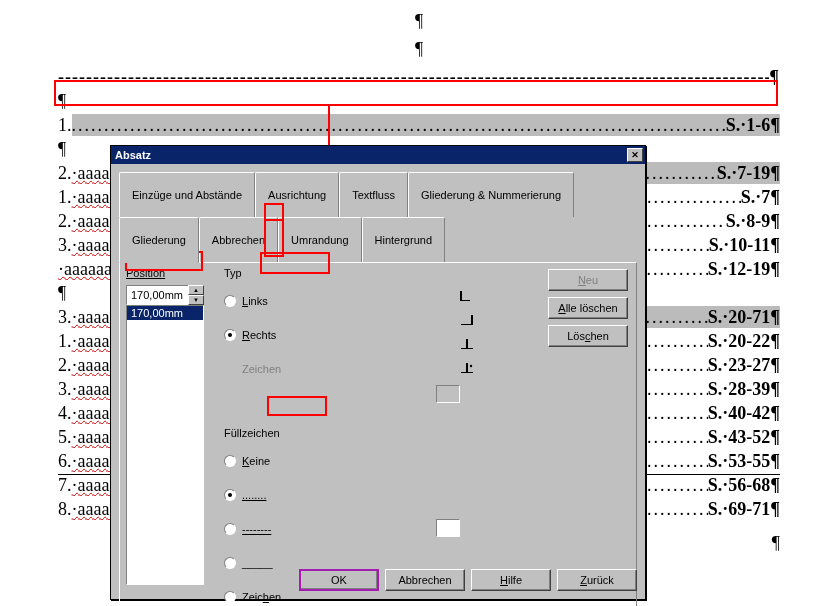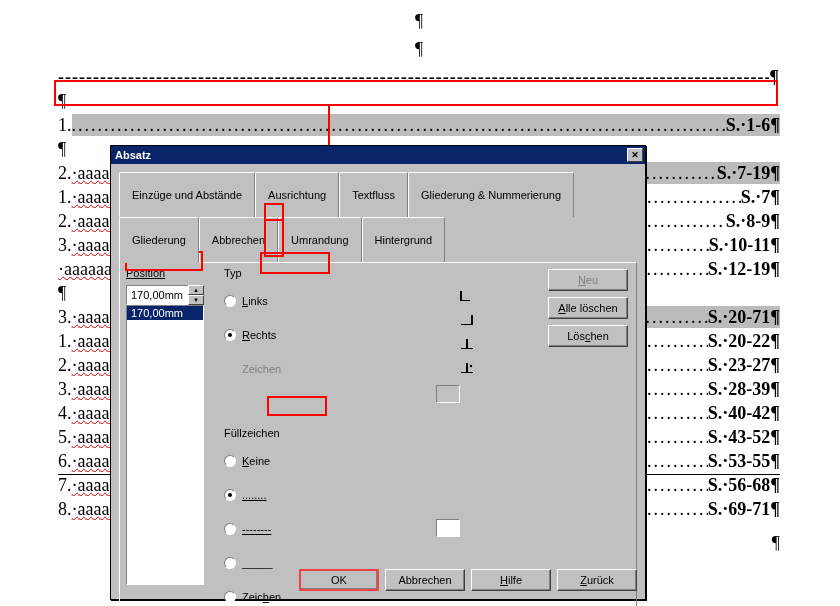--- a/index.html
+++ b/index.html
@@ -462,21 +462,21 @@
       <div class="btn">
           <span><span class="u">A</span>lle löschen</span>
         </div>
       <div class="btn">
           <span>Lös<span class="u">c</span>hen</span>
         </div>
     </div>
   </div>
 
   <div class="bottom-btns">
-    <div class="btn" style="border:2px solid #ef4444;">OK</div>
+    <div class="btn" style="border:2px solid #a21caf;">OK</div>
     <div class="btn">Abbrechen</div>
     <div class="btn"><span class="u">H</span>ilfe</div>
     <div class="btn"><span class="u">Z</span>urück</div>
   </div>
 </div>
 
 <div class="red-box" style="left:267px; top:396px; width:60px; height:20px;"></div>
 <div class="red-box" style="left:260px; top:252px; width:70px; height:22px;"></div>
 <div class="red-box" style="left:264px; top:203px; width:20px; height:18px;"></div>
 <div class="red-box" style="left:264px; top:219px; width:20px; height:38px;"></div>

